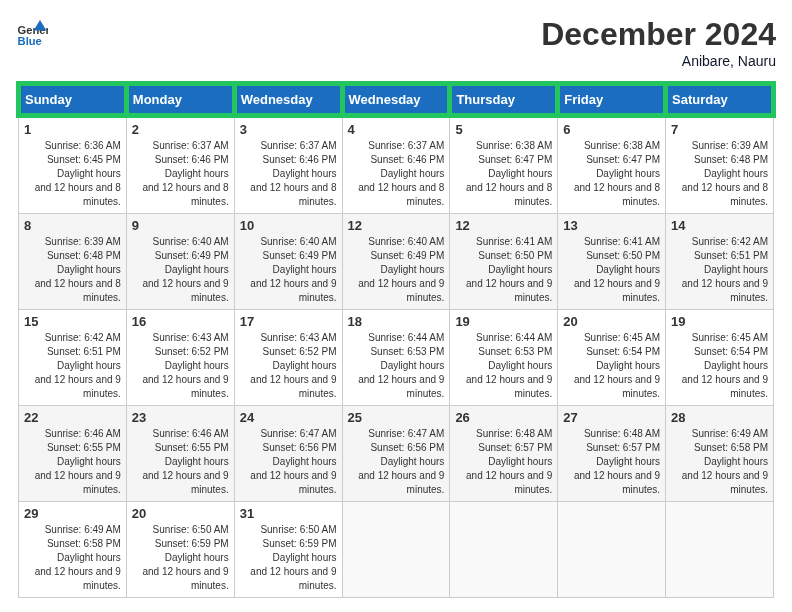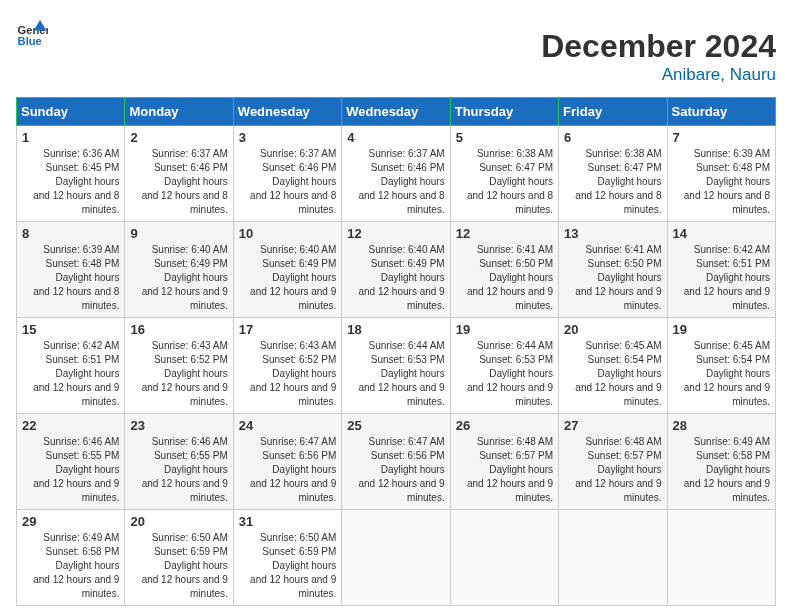--- a/index.html
+++ b/index.html
@@ -20,45 +20,44 @@
       display: flex;
       align-items: center;
       gap: 4px;
     }
     .logo-icon {
       width: 32px;
       height: 32px;
     }
     .title-block {
       text-align: right;
-      margin-top: 12px;
     }
     .month-title {
       font-size: 32px;
       font-weight: bold;
       color: #333;
     }
     .location {
-      font-size: 17px;
-      color: #0369a1;
+      font-size: 14px;
+      color: #0f172a;
       text-align: right;
     }
     .calendar {
       width: 100%;
       border-collapse: collapse;
       font-size: 11px;
     }
     .calendar th {
       background: #1a6dbf;
       color: #fff;
       padding: 6px 4px;
       text-align: left;
       font-size: 13px;
       font-weight: bold;
-      border: 1px solid #22c55e;
+      border: 5px solid #22c55e;
     }
     .calendar td {
       border: 1px solid #ccc;
       vertical-align: top;
       padding: 4px 5px;
       width: calc(100% / 7);
       min-height: 80px;
       background: #fff;
     }
     .calendar tr:nth-child(even) td {

